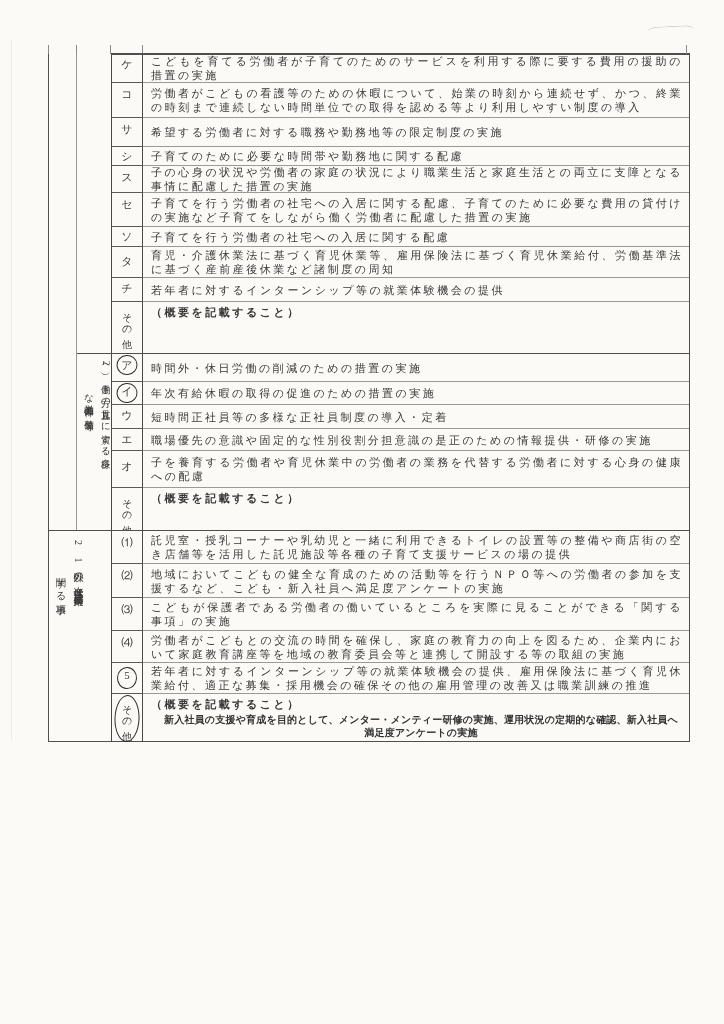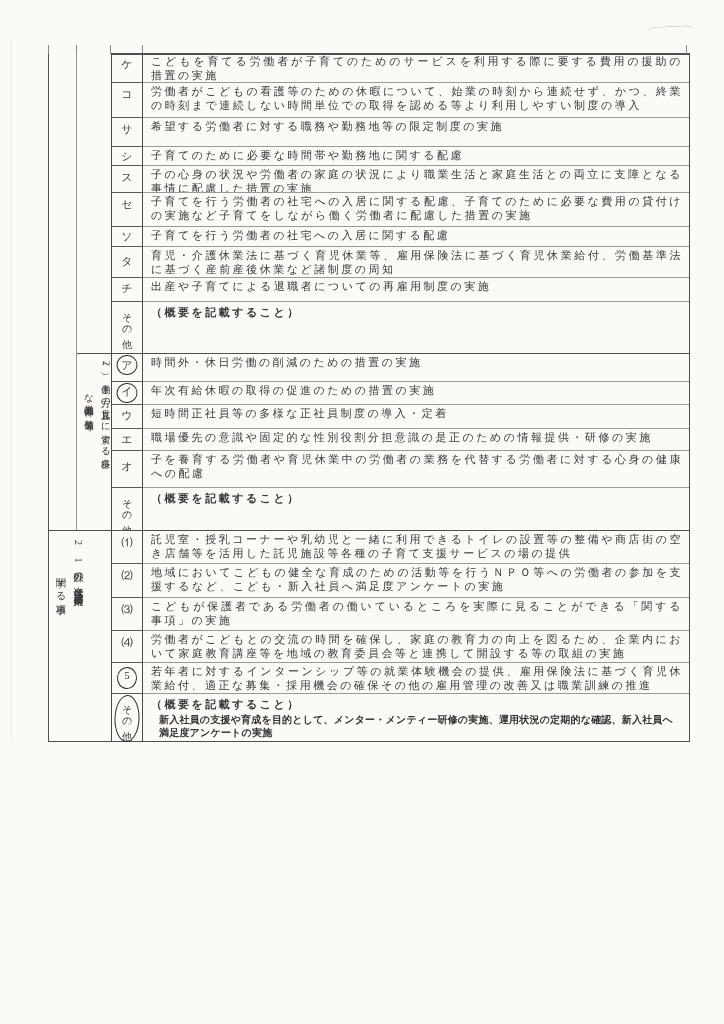--- a/index.html
+++ b/index.html
@@ -52,36 +52,36 @@
   .row { display:flex; }
   .lc {
     position:relative; width:32px; flex:0 0 32px;
     border-left:1.6px solid #4a4a4a; border-right:1.6px solid #4a4a4a;
     border-bottom:1.4px solid #5a5a5a;
     display:flex; justify-content:center; align-items:flex-start;
     padding-top:4px; font-size:11px; letter-spacing:0;
   }
   .cc {
     flex:1; border-bottom:1px solid #9a9a9a;
-    display:flex; align-items:flex-start; overflow:hidden;
+    display:flex; align-items:center; overflow:hidden;
   }
   .row.last .lc, .row.last .cc { border-bottom:none; }
   .cc.top { align-items:flex-start;font-weight:bold; }
   .cc.col { flex-direction:column; align-items:stretch; }
   .t {
     display:block; width:100%;
     font-size:11px; line-height:14px; letter-spacing:2.5px;
     text-align:justify; padding:1px 6px 1px 8px;
   }
   .cc.top .t { padding-top:3px; }
   .filled {
     display:block; width:100%;
     font-family:"Liberation Sans","DejaVu Sans",sans-serif;
     font-size:10px; line-height:12.5px; letter-spacing:0.2px;
-    color:#333; padding:2px 6px 0 16px; text-align:left;
+    color:#333; padding:2px 6px 0 16px; text-align:center;
   }
   .vlabel { writing-mode:vertical-rl; font-size:10px; line-height:1.1; letter-spacing:1px; }
 
   .circ {
     position:absolute; border:1.2px solid #2e2e2e; border-radius:50%;
     left:50%; pointer-events:none;
   }
   .circ.c-a { width:21px; height:20px; top:1px; transform:translateX(-50%) rotate(-5deg); }
   .circ.c-5 { width:20px; height:22px; top:1px; transform:translateX(-50%) rotate(3deg); }
   .circ.c-oval { width:25px; height:47px; top:1px; transform:translateX(-50%) rotate(2deg); border-width:1.4px; }
@@ -182,21 +182,21 @@
             </div>
           <div class="cc">
               <span class="t">育児・介護休業法に基づく育児休業等、雇用保険法に基づく育児休業給付、労働基準法に基づく産前産後休業など諸制度の周知</span>
             </div>
         </div>
         <div class="row" style="height:24px">
           <div class="lc" style="padding-top:3px">
               <span>チ</span>
             </div>
           <div class="cc">
-              <span class="t">出産や子育てによる退職者についての再雇用制度の実施</span>
+              <span class="t">若年者に対するインターンシップ等の就業体験機会の提供</span>
             </div>
         </div>
         <div class="row last" style="height:51px">
           <div class="lc">
               <span class="vlabel">その他</span>
             </div>
           <div class="cc top">
               <span class="t">（概要を記載すること）</span>
             </div>
         </div>

